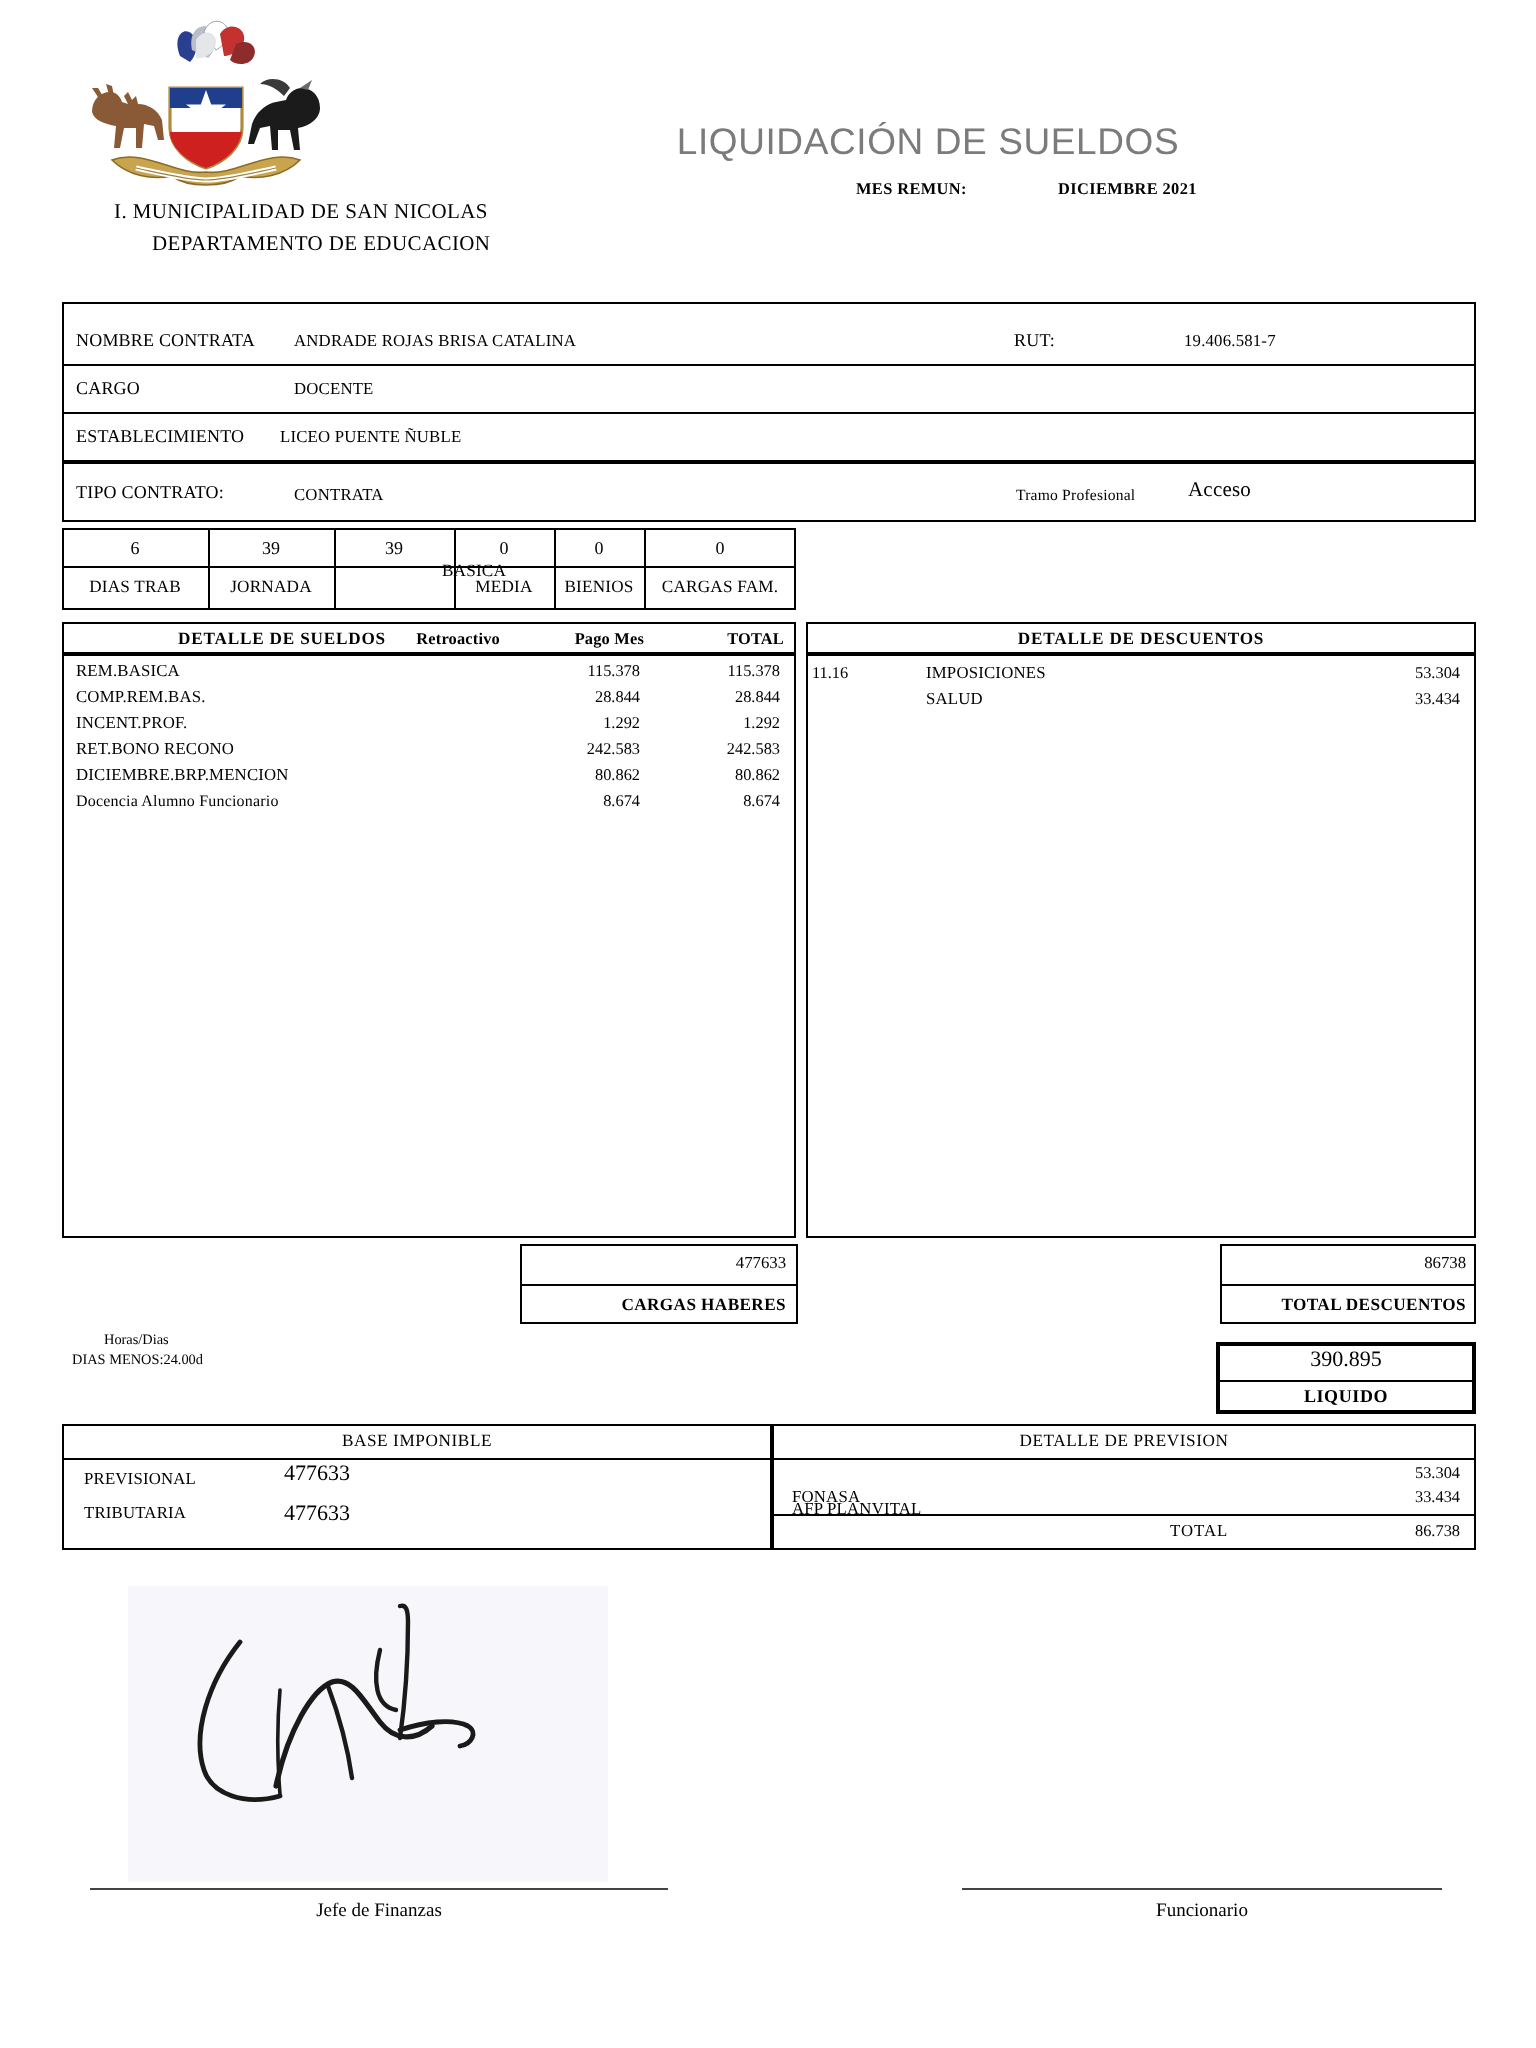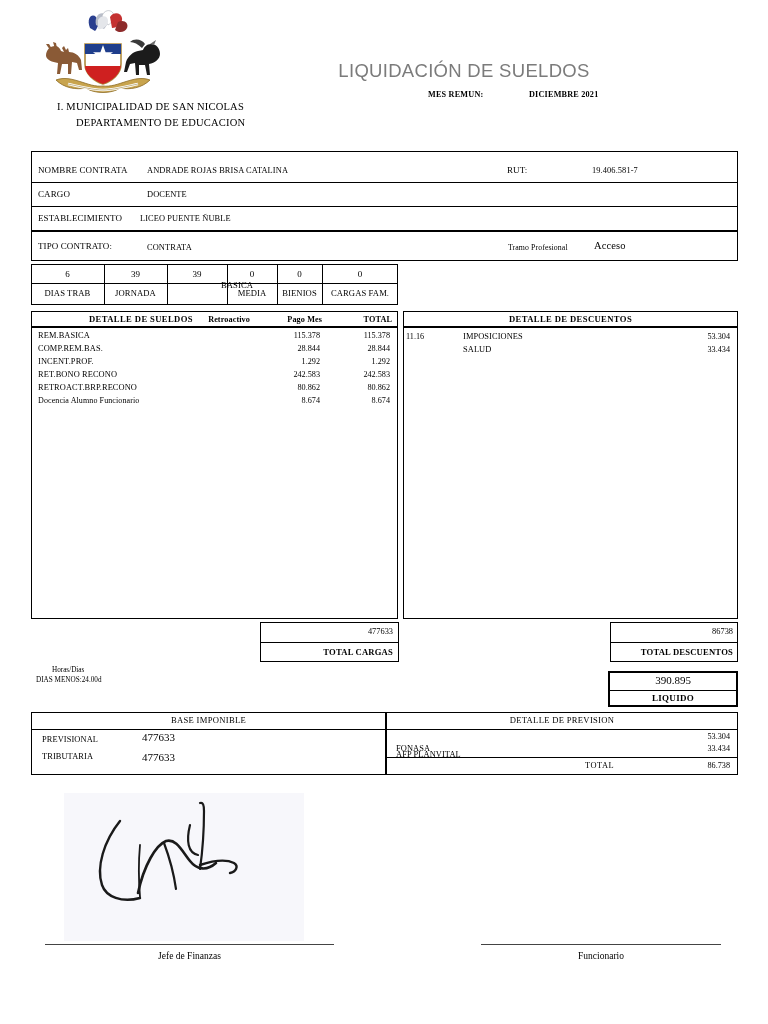--- a/index.html
+++ b/index.html
@@ -360,21 +360,21 @@
   <div class="li-amt" style="left:320px; top:344px; width:70px;">28.844</div>
 
   <div class="li-name" style="left:38px; top:357px;">INCENT.PROF.</div>
   <div class="li-amt" style="left:248px; top:357px; width:72px;">1.292</div>
   <div class="li-amt" style="left:320px; top:357px; width:70px;">1.292</div>
 
   <div class="li-name" style="left:38px; top:370px;">RET.BONO RECONO</div>
   <div class="li-amt" style="left:248px; top:370px; width:72px;">242.583</div>
   <div class="li-amt" style="left:320px; top:370px; width:70px;">242.583</div>
 
-  <div class="li-name" style="left:38px; top:383px;">RETROACT.BRP.RECONO</div>
+  <div class="li-name" style="left:38px; top:383px;">DICIEMBRE.BRP.MENCION</div>
   <div class="li-amt" style="left:248px; top:383px; width:72px;">80.862</div>
   <div class="li-amt" style="left:320px; top:383px; width:70px;">80.862</div>
 
   <div class="li-name mixed" style="left:38px; top:396px;">Docencia Alumno Funcionario</div>
   <div class="li-amt" style="left:248px; top:396px; width:72px;">8.674</div>
   <div class="li-amt" style="left:320px; top:396px; width:70px;">8.674</div>
 
   <div class="bx" style="left:403px; top:311px; width:335px; height:308px;"></div>
   <div class="hline" style="left:403px; top:326px; width:335px; height:2px;"></div>
   <div class="sec-head" style="left:403px; top:314px; width:335px; text-align:center;">DETALLE DE DESCUENTOS</div>
@@ -383,21 +383,21 @@
 
   <div class="li-name" style="left:463px; top:332px;">IMPOSICIONES</div>
   <div class="li-amt" style="left:640px; top:332px; width:90px;">53.304</div>
 
   <div class="li-name" style="left:463px; top:345px;">SALUD</div>
   <div class="li-amt" style="left:640px; top:345px; width:90px;">33.434</div>
 
   <div class="bx" style="left:260px; top:622px; width:139px; height:40px;"></div>
   <div class="hline" style="left:260px; top:642px; width:139px;"></div>
   <div class="tot-val" style="left:265px; top:627px; width:128px;">477633</div>
-  <div class="tot-lab" style="left:265px; top:647px; width:128px;">TOTAL CARGAS</div>
+  <div class="tot-lab" style="left:265px; top:647px; width:128px;">CARGAS HABERES</div>
 
   <div class="bx" style="left:610px; top:622px; width:128px; height:40px;"></div>
   <div class="hline" style="left:610px; top:642px; width:128px;"></div>
   <div class="tot-val" style="left:614px; top:627px; width:119px;">86738</div>
   <div class="tot-lab" style="left:614px; top:647px; width:119px;">TOTAL DESCUENTOS</div>
 
   <div class="bx" style="left:608px; top:671px; width:130px; height:36px; border-width:2px;"></div>
   <div class="hline" style="left:610px; top:690px; width:126px;"></div>
   <div class="liq-val" style="left:611px; top:674px;">390.895</div>
   <div class="liq-lab" style="left:611px; top:693px;">LIQUIDO</div>

